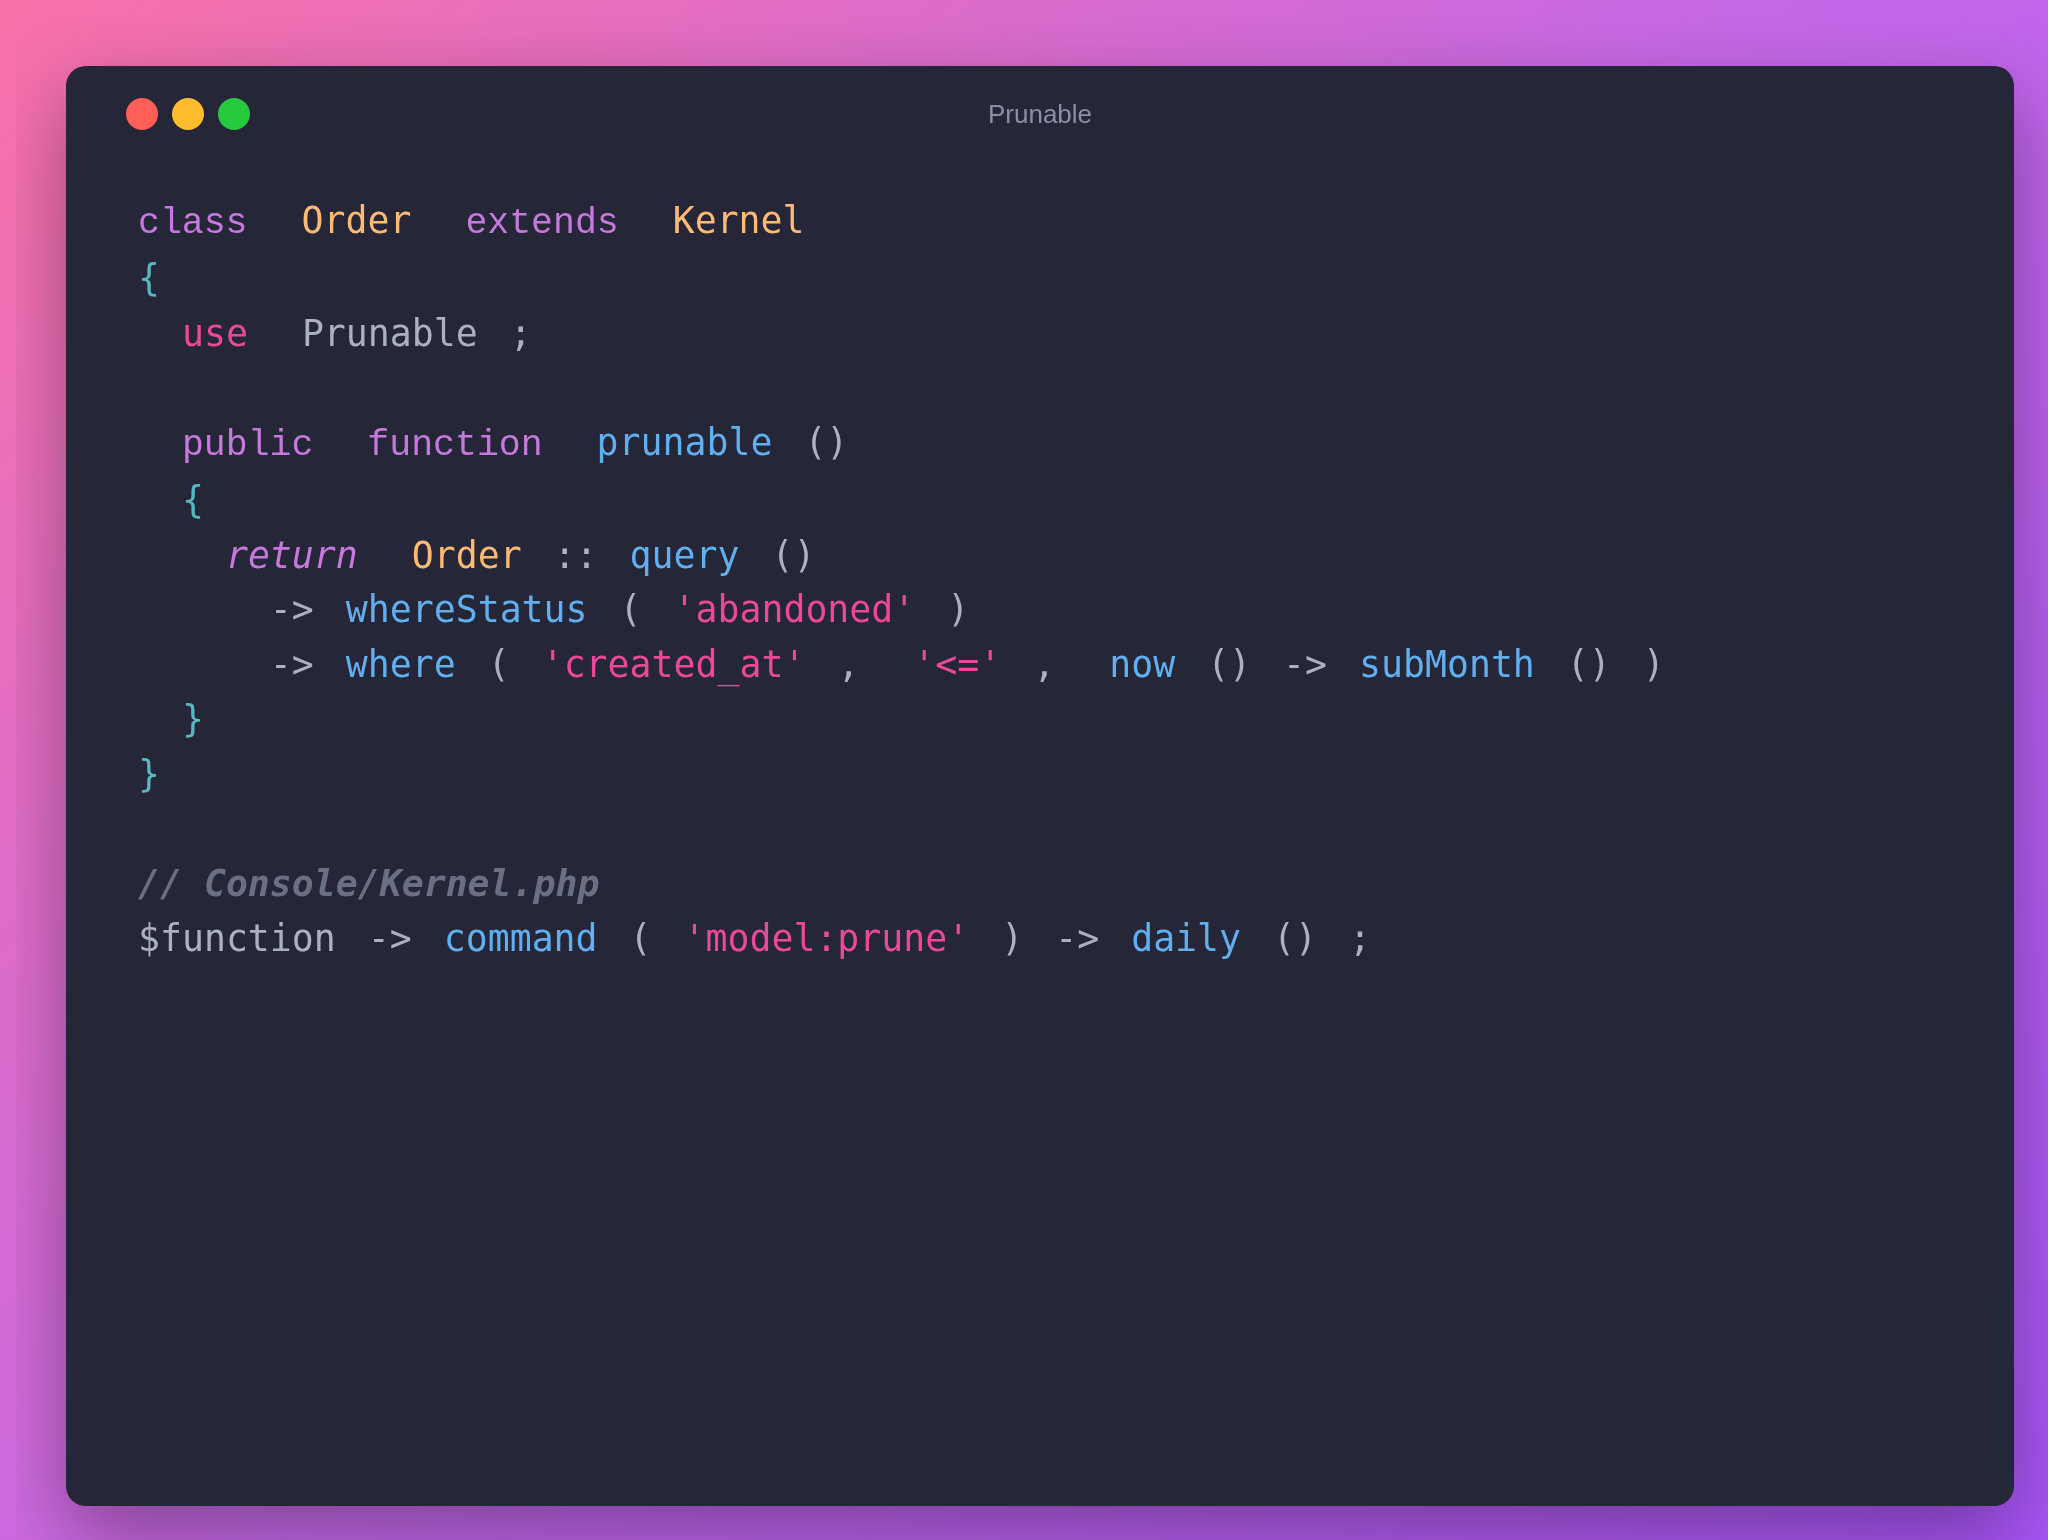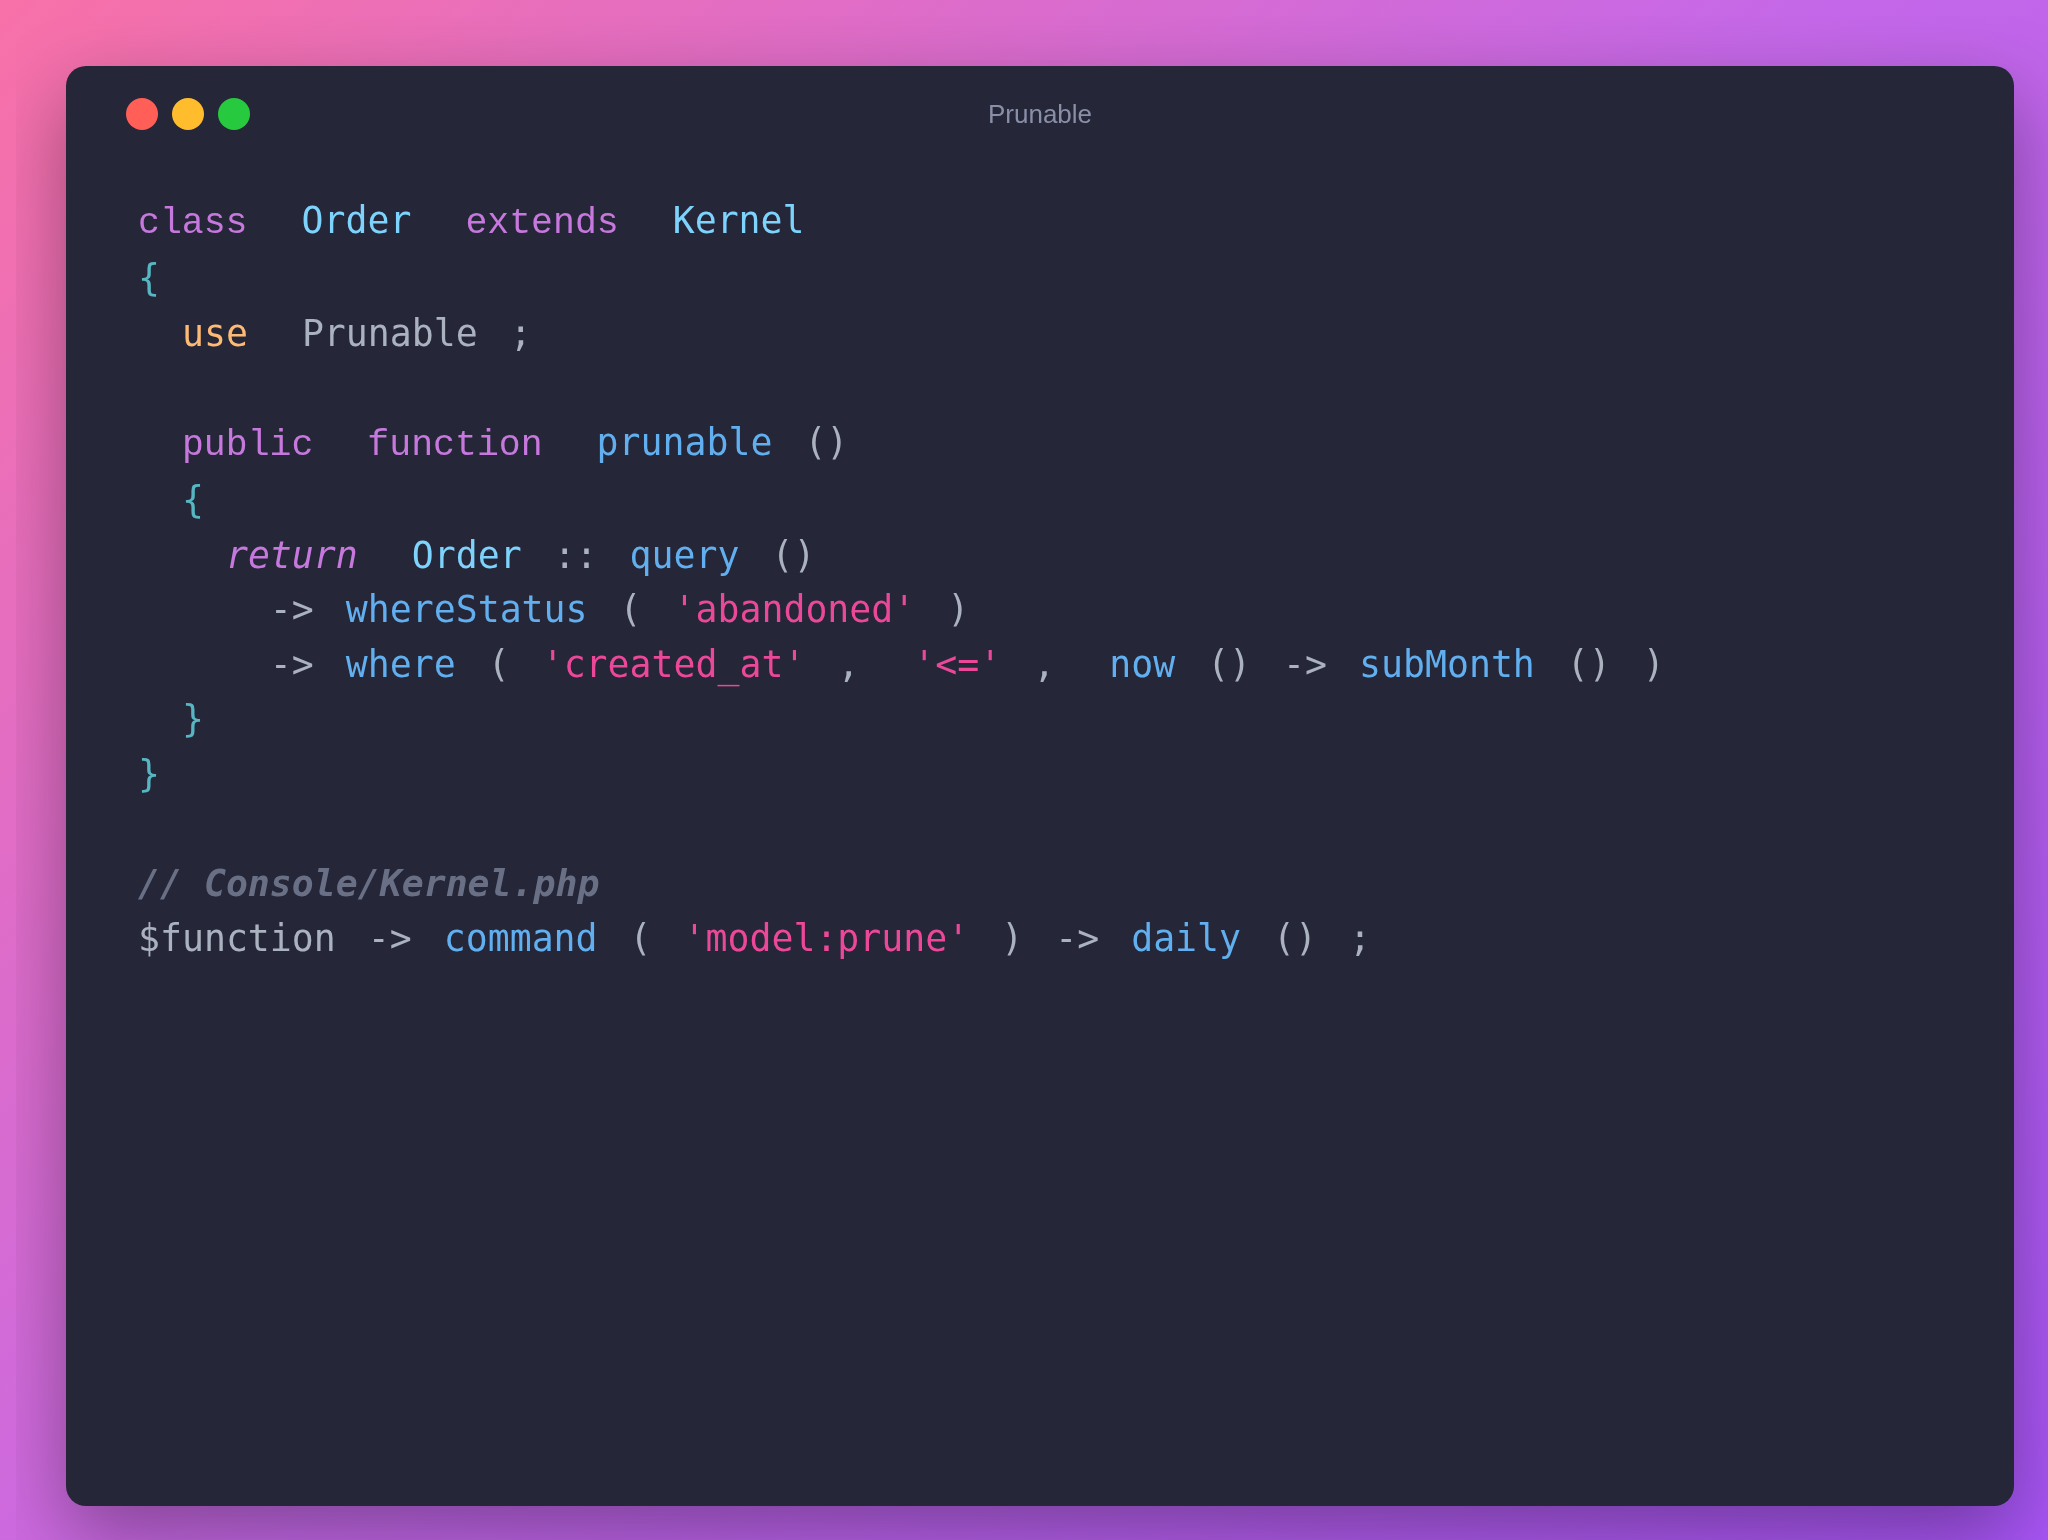--- a/index.html
+++ b/index.html
@@ -55,23 +55,23 @@
     flex: 1;
     padding: 48px 40px 40px 40px;
     font-size: 36.5px;
     line-height: 1.5;
     color: #abb2bf;
     white-space: pre;
     overflow: hidden;
   }
   
   .kw-purple { color: #c678dd; font-family: Liberation Mono, monospace; }      
-  .kw-orange { color: #fdba74; margin-top: 12px; }      
+  .kw-orange { color: #ec4899; margin-top: 12px; }      
   .kw-italic { color: #c678dd; font-style: italic; } 
-  .cls-yellow { color: #7dd3fc; }     
+  .cls-yellow { color: #fdba74; }     
   .ident { color: #abb2bf; }          
   .brace-alt { color: #56b6c2; }
   .punct { color: #abb2bf; }             
   .fn { color: #61afef; }             
   .str { color: #ec4899; }            
   .comment { color: #697086; font-style: italic; font-weight: bold; }
   .var { color: #abb2bf; }
   .default { color: #abb2bf; }
 </style>
 </head>

